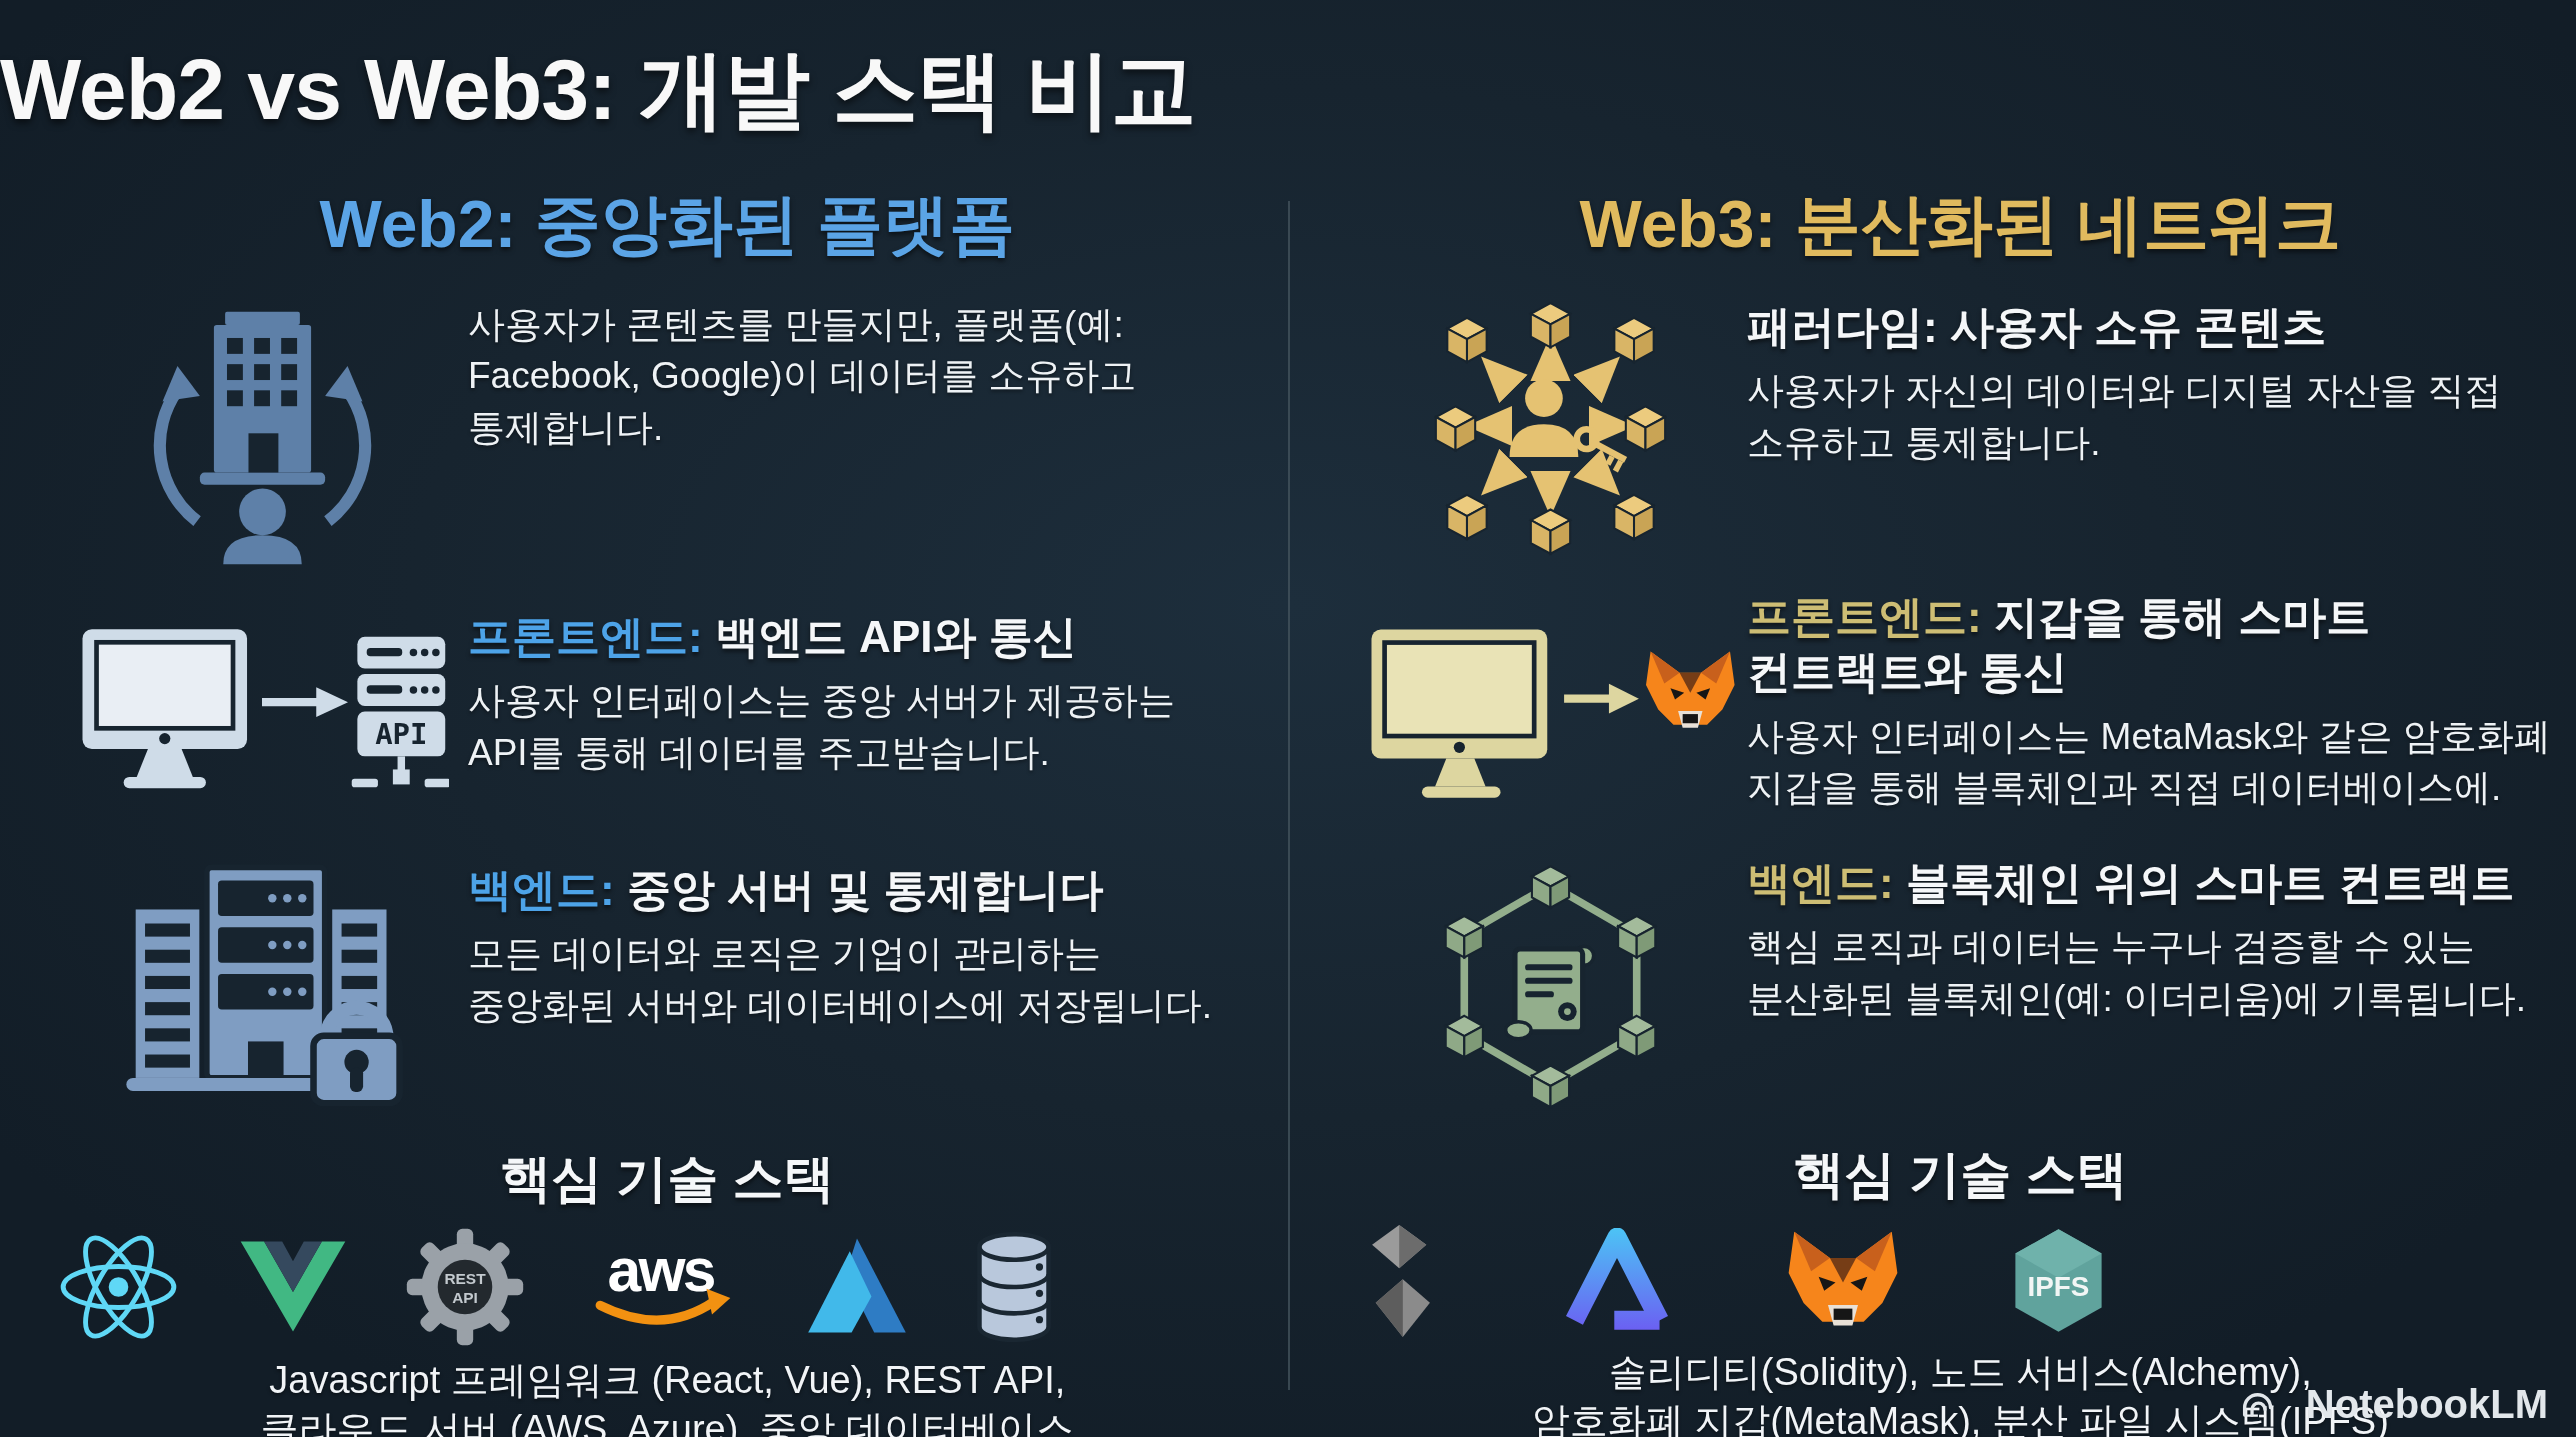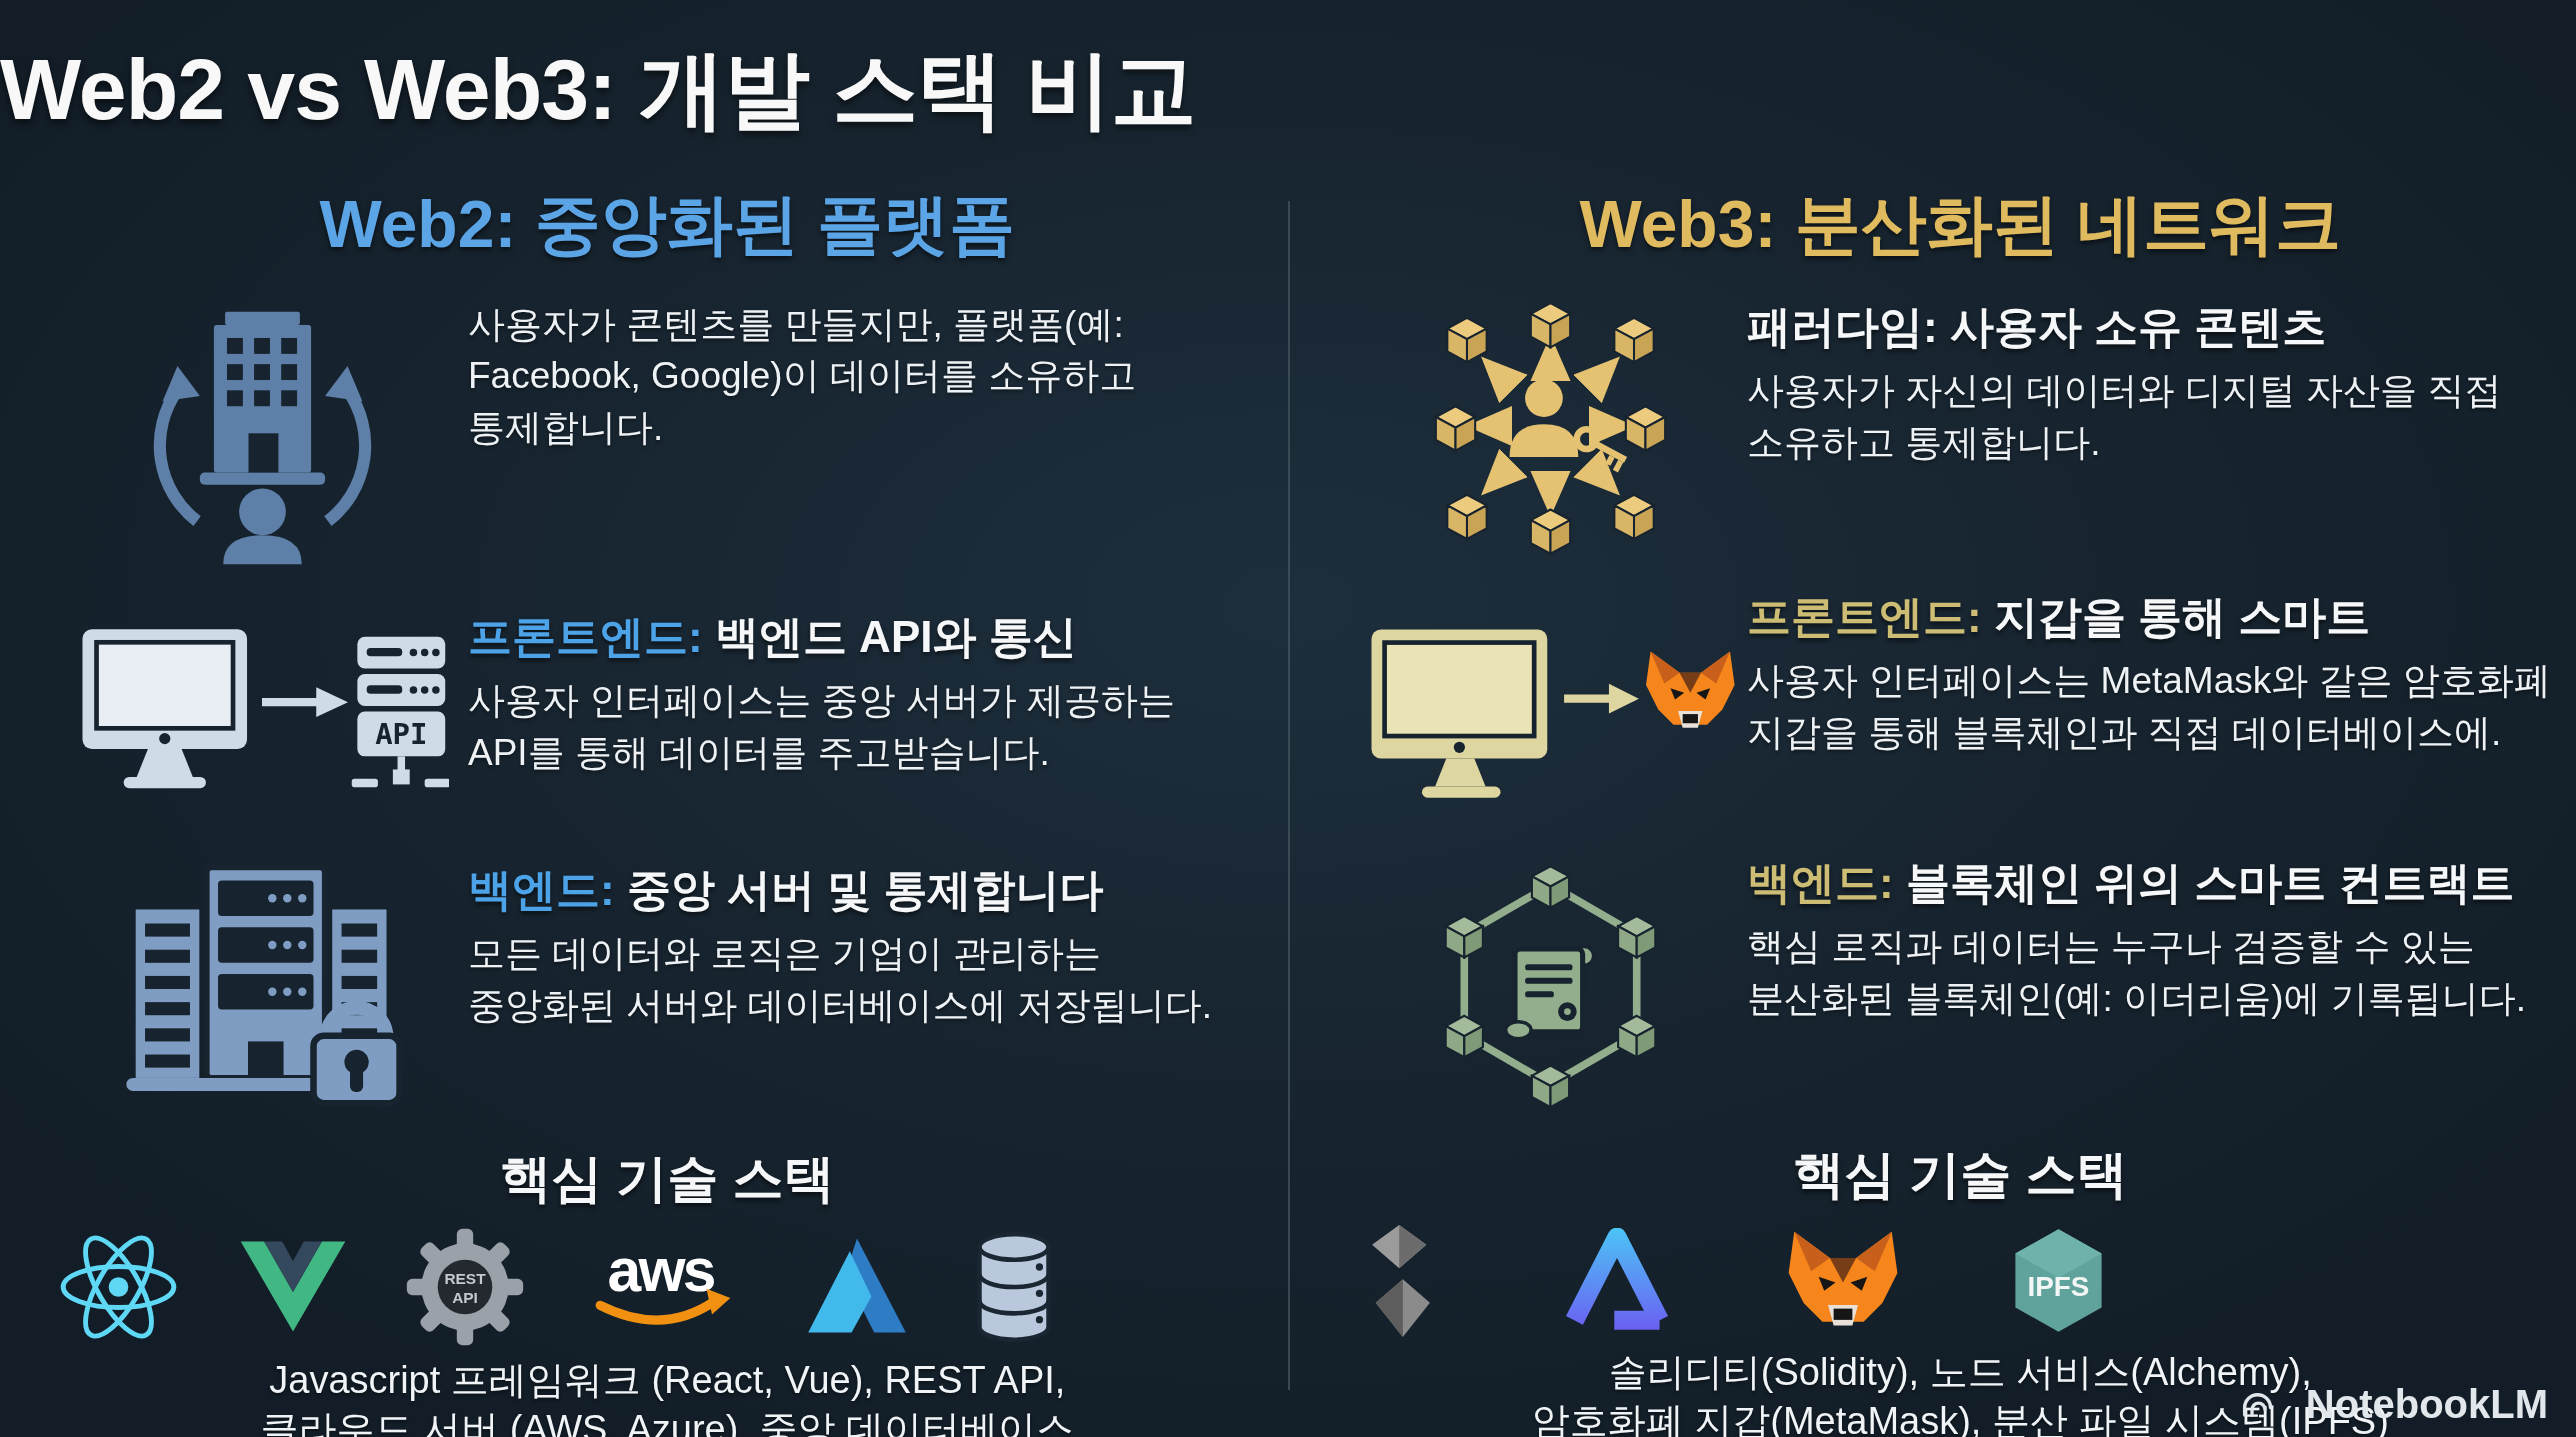--- a/index.html
+++ b/index.html
@@ -330,21 +330,21 @@
               <rect x="62" y="176" width="84" height="12" rx="6"></rect>
             </g>
             <rect x="22" y="22" width="160" height="100" fill="#e9e3b6" stroke="#17242f" stroke-width="5"></rect>
             <circle cx="102" cy="134" r="6" fill="#17242f"></circle>
             <line x1="214" y1="82" x2="264" y2="82" stroke="#ddd6a0" stroke-width="9"></line>
             <polygon points="262,66 294,82 262,98" fill="#ddd6a0"></polygon>
             <use href="#fox-sym" x="300" y="28" width="98" height="92"></use>
           </svg>
         </div>
         <div class="txt">
-          <div class="sec-h"><span class="accent-gold">프론트엔드:</span><span> 지갑을 통해 스마트</span><br></div>
+          <div class="sec-h"><span class="accent-gold">프론트엔드:</span><span> 지갑을 통해 스마트</span><br><span>컨트랙트와 통신</span></div>
           <div class="sec-b">
             <div>사용자 인터페이스는 MetaMask와 같은 암호화폐</div>
             <div>지갑을 통해 블록체인과 직접 데이터베이스에.</div>
           </div>
         </div>
       </div>
 
       <div class="section">
         <div class="icon-box">
           <svg width="255" height="262" viewBox="0 0 300 310">

